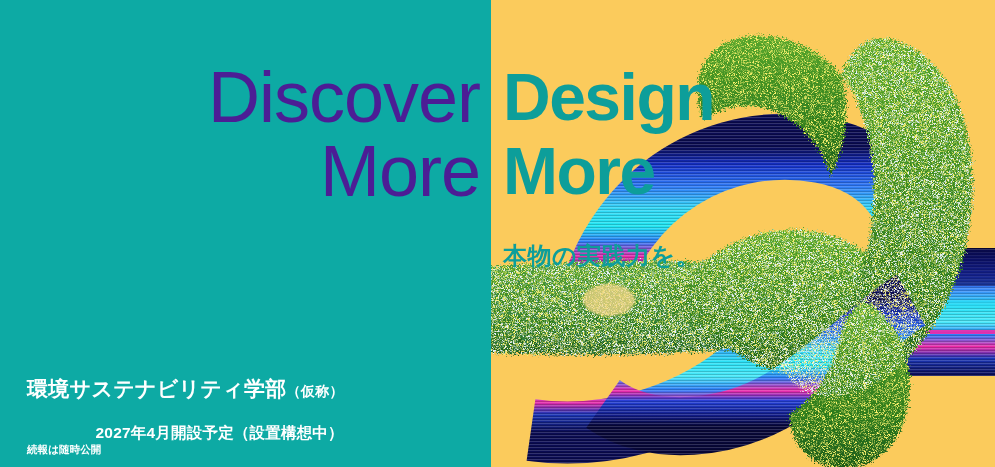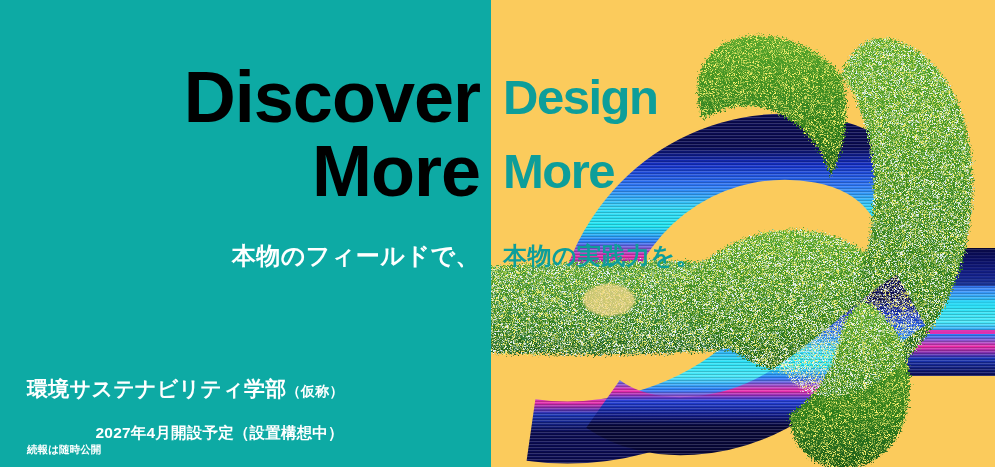--- a/index.html
+++ b/index.html
@@ -32,31 +32,31 @@
     overflow:hidden;
   }
   .artwork svg { display:block; width:504px; height:467px; }
 
   
   .headline-left {
     position:absolute; left:0; top:60px;
     width:491px;
     text-align:right;
     padding-right:11px;
-    color:#000000;
+    color:#4c1d95;
     font-size:72px;
     line-height:74px;
-    font-weight:700;
+    font-weight:400;
     letter-spacing:-1px;
     white-space:nowrap;
   }
   .headline-right {
     position:absolute; left:503px; top:60px;
     color:#0d9e9a;
-    font-size:49px;
+    font-size:66px;
     line-height:74px;
     font-weight:700;
     letter-spacing:-1.5px;
     white-space:nowrap;
   }
   .hl-line { display:block; }
 
   
   .tagline-left {
     position:absolute; left:0; top:241px;
@@ -298,21 +298,20 @@
   <div class="headline-left">
     <span class="hl-line">Discover</span>
     <span class="hl-line">More</span>
   </div>
 
   <div class="headline-right">
     <span class="hl-line">Design</span>
     <span class="hl-line">More</span>
   </div>
 
-  <div class="tagline-left">本物のフィールドで、</div>
   <div class="tagline-right">本物の実践力を。</div>
 
   <div class="info-block">
     <div class="info-faculty">
       <span>環境サステナビリティ学部</span><span class="suffix">（仮称）</span>
     </div>
     <div class="info-open">2027年4月開設予定（設置構想中）</div>
     <div class="info-notes">
       <span class="note-line">続報は随時公開</span>
     </div>

